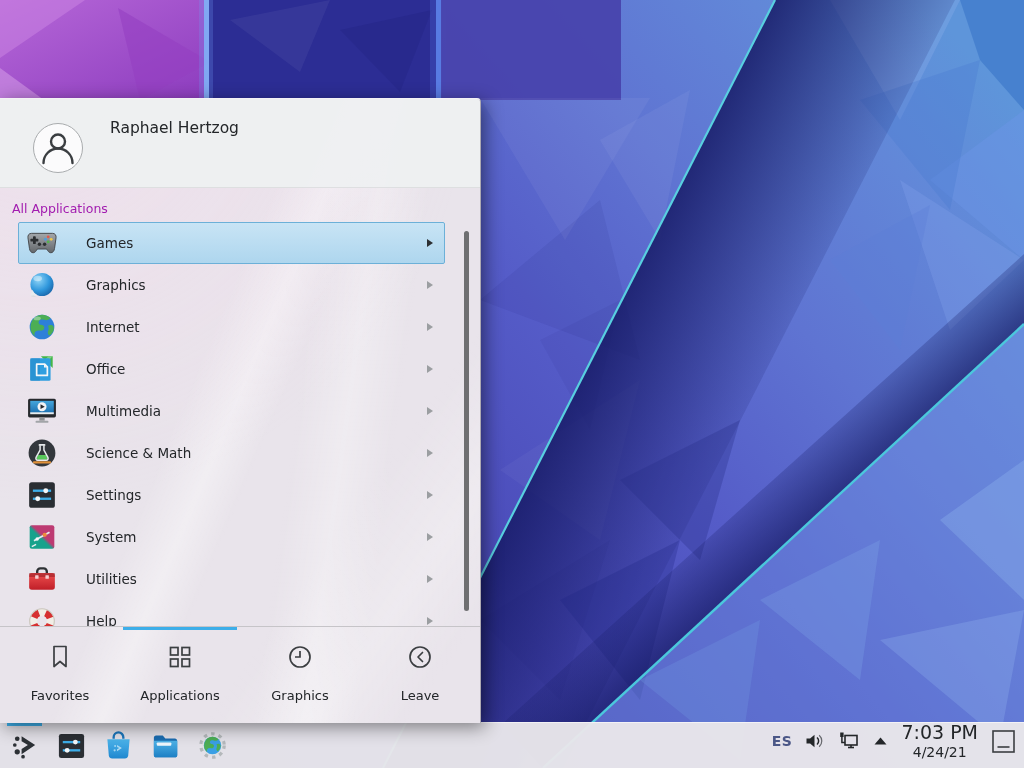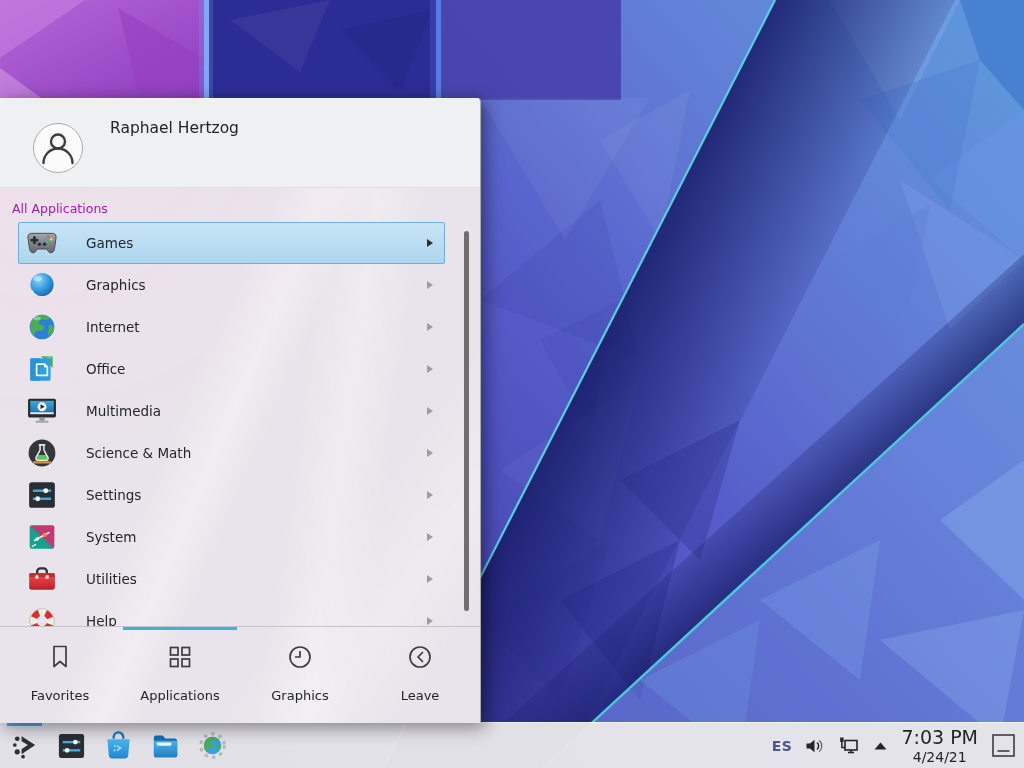--- a/index.html
+++ b/index.html
@@ -49,21 +49,21 @@
       border-top:1px solid #c6c4c8;}
   .tab{flex:1;position:relative;display:flex;flex-direction:column;align-items:center;
       padding-top:15px;cursor:default;}
   .tab.active::before{content:'';position:absolute;top:0;left:3px;right:3px;height:3px;
       background:#3daee9;}
   .tab .tab-icon{width:30px;height:30px;}
   .tab .tab-label{margin-top:16px;font-size:13px;color:#232629;}
   
   .taskbar{position:absolute;left:0;right:0;bottom:0;height:46px;z-index:4;
       background:rgba(232,230,234,.97);border-top:1px solid rgba(255,255,255,.55);
-      display:flex;align-items:center;padding:0 8px;box-sizing:border-box;gap:12px;}
+      display:flex;align-items:flex-start;padding:0 8px;box-sizing:border-box;gap:12px;}
   .launchers{display:flex;align-items:center;gap:14px;height:100%;}
   .launcher{position:relative;height:100%;display:flex;align-items:center;padding:0 1px;}
   .launcher.active::before{content:'';position:absolute;top:0;left:-1px;right:-1px;height:3px;
       background:#3daee9;}
   .launcher svg{width:31px;height:31px;}
   .tray{margin-left:auto;display:flex;align-items:center;gap:13px;}
   .kbd-layout{font-size:14px;font-weight:bold;color:#4b5787;letter-spacing:.5px;}
   .clock{text-align:center;color:#232629;line-height:1;}
   .clock .time{font-size:19px;}
   .clock .date{font-size:14px;margin-top:3px;}

